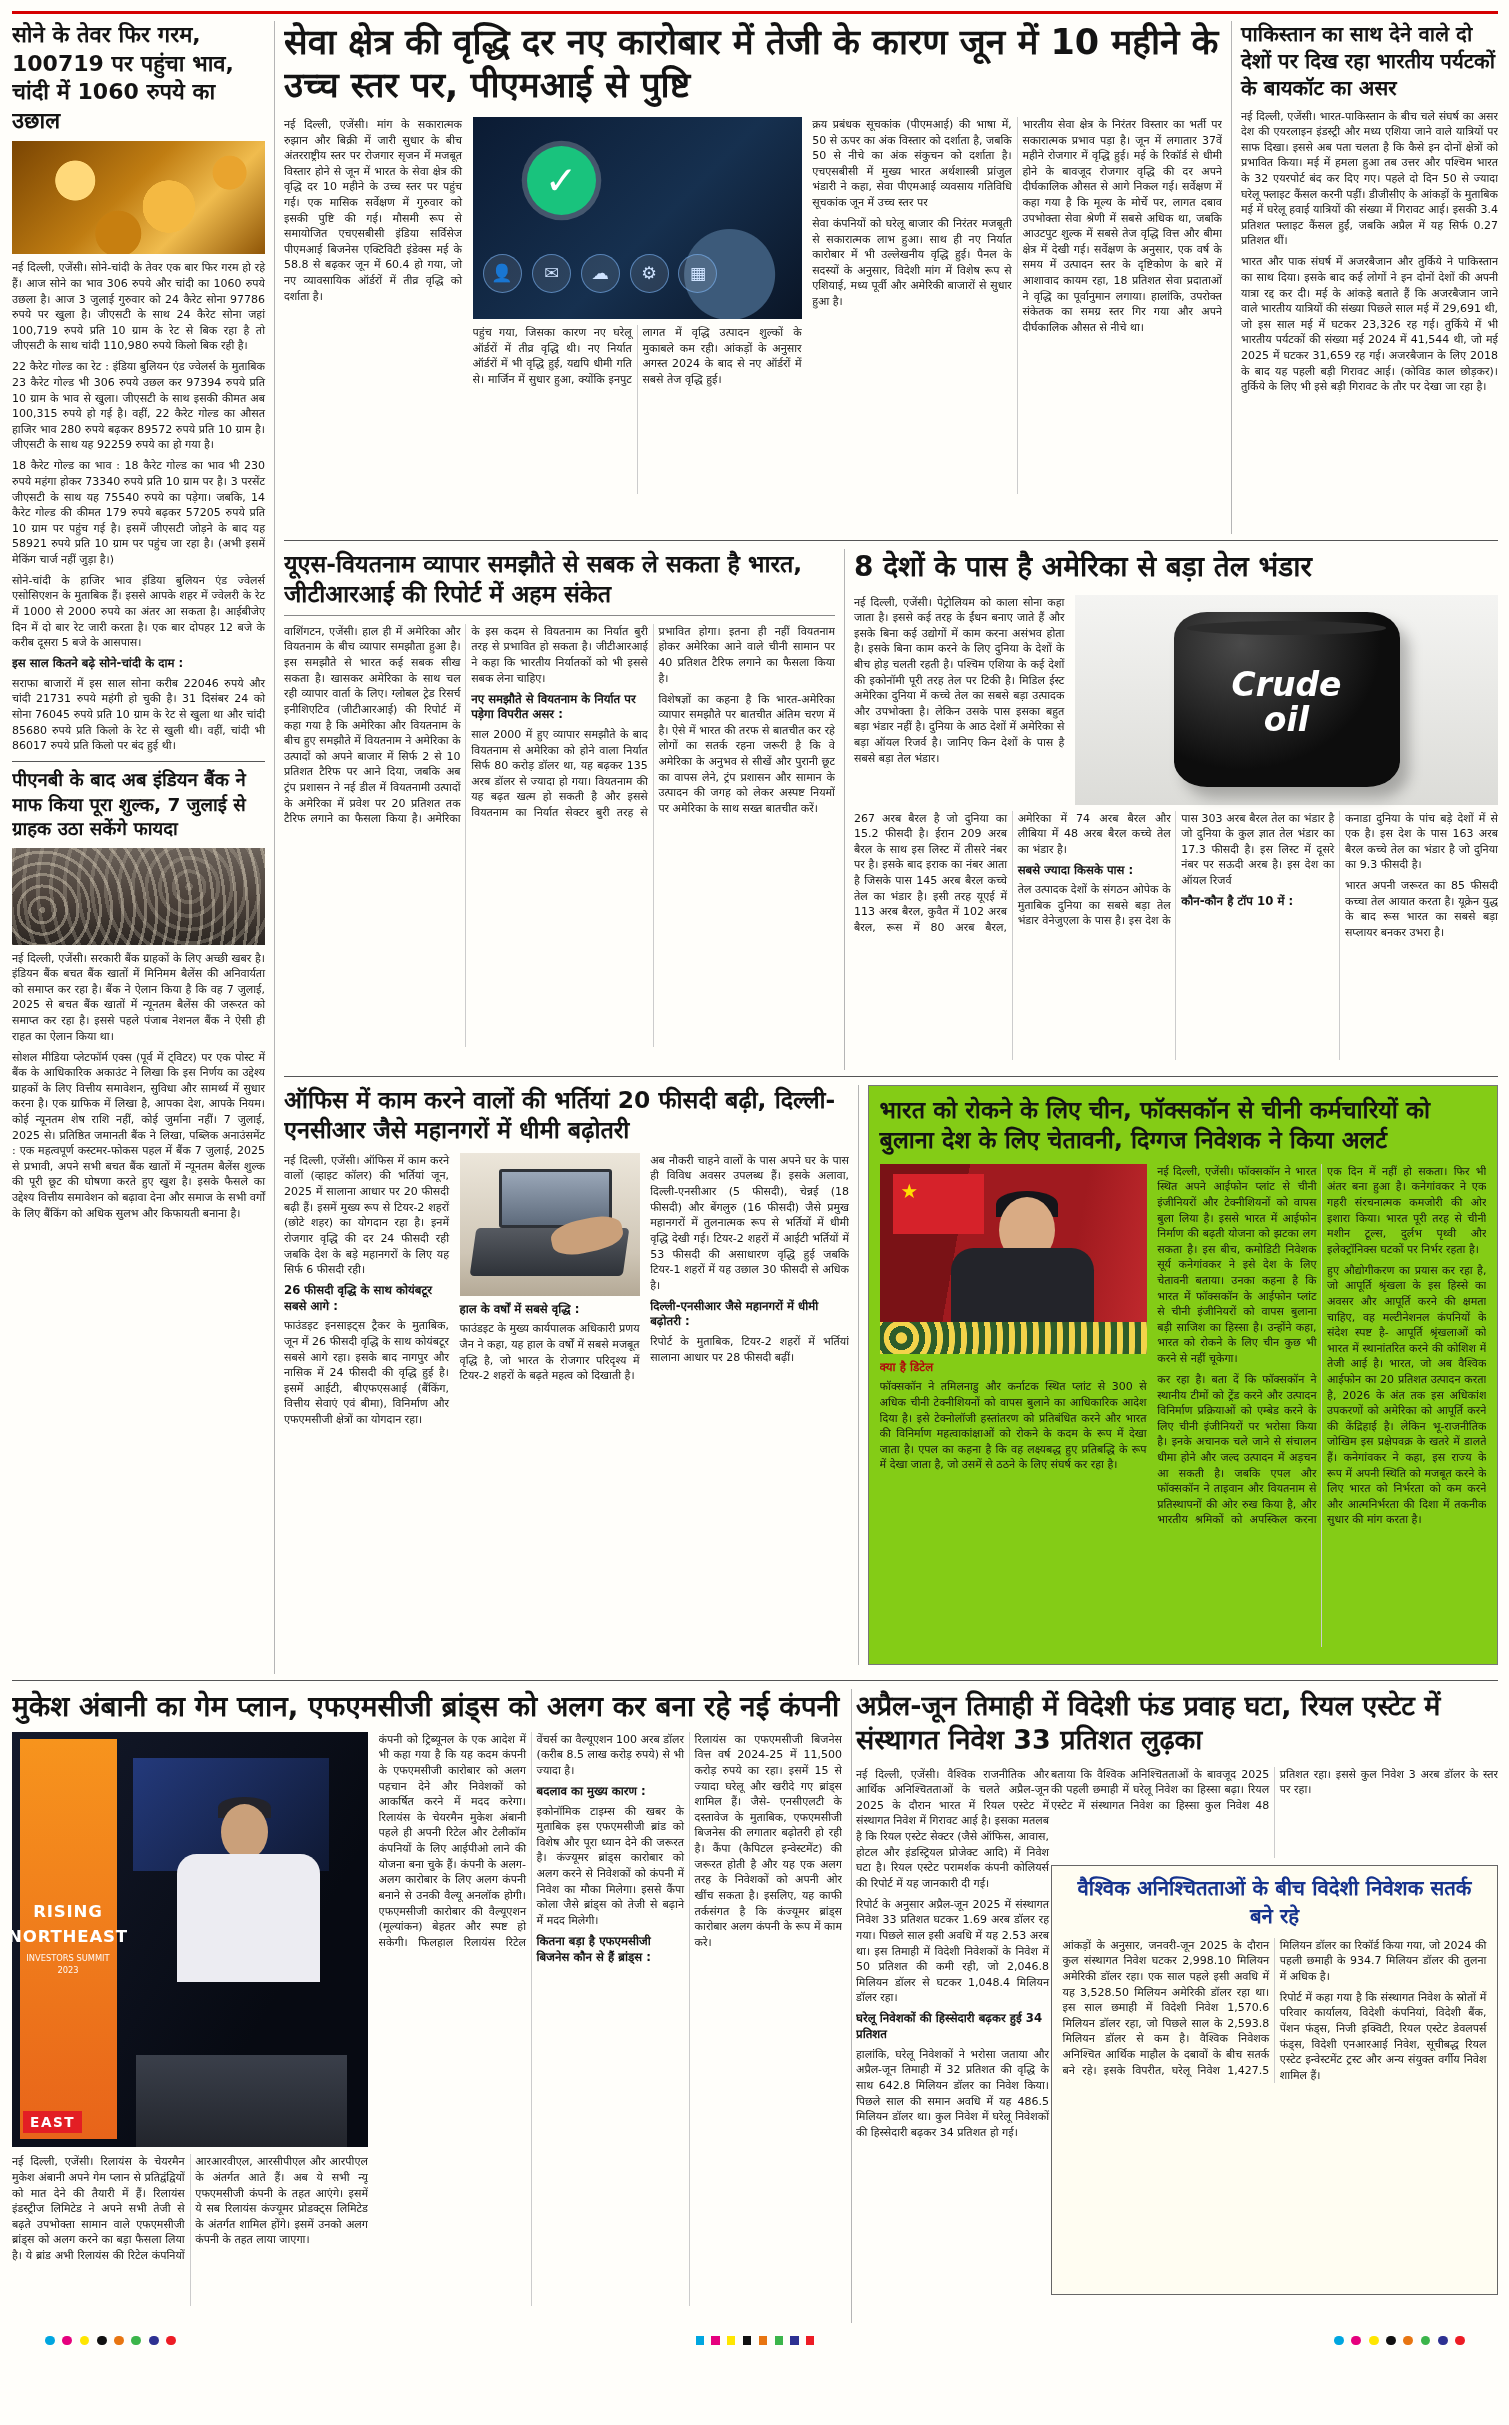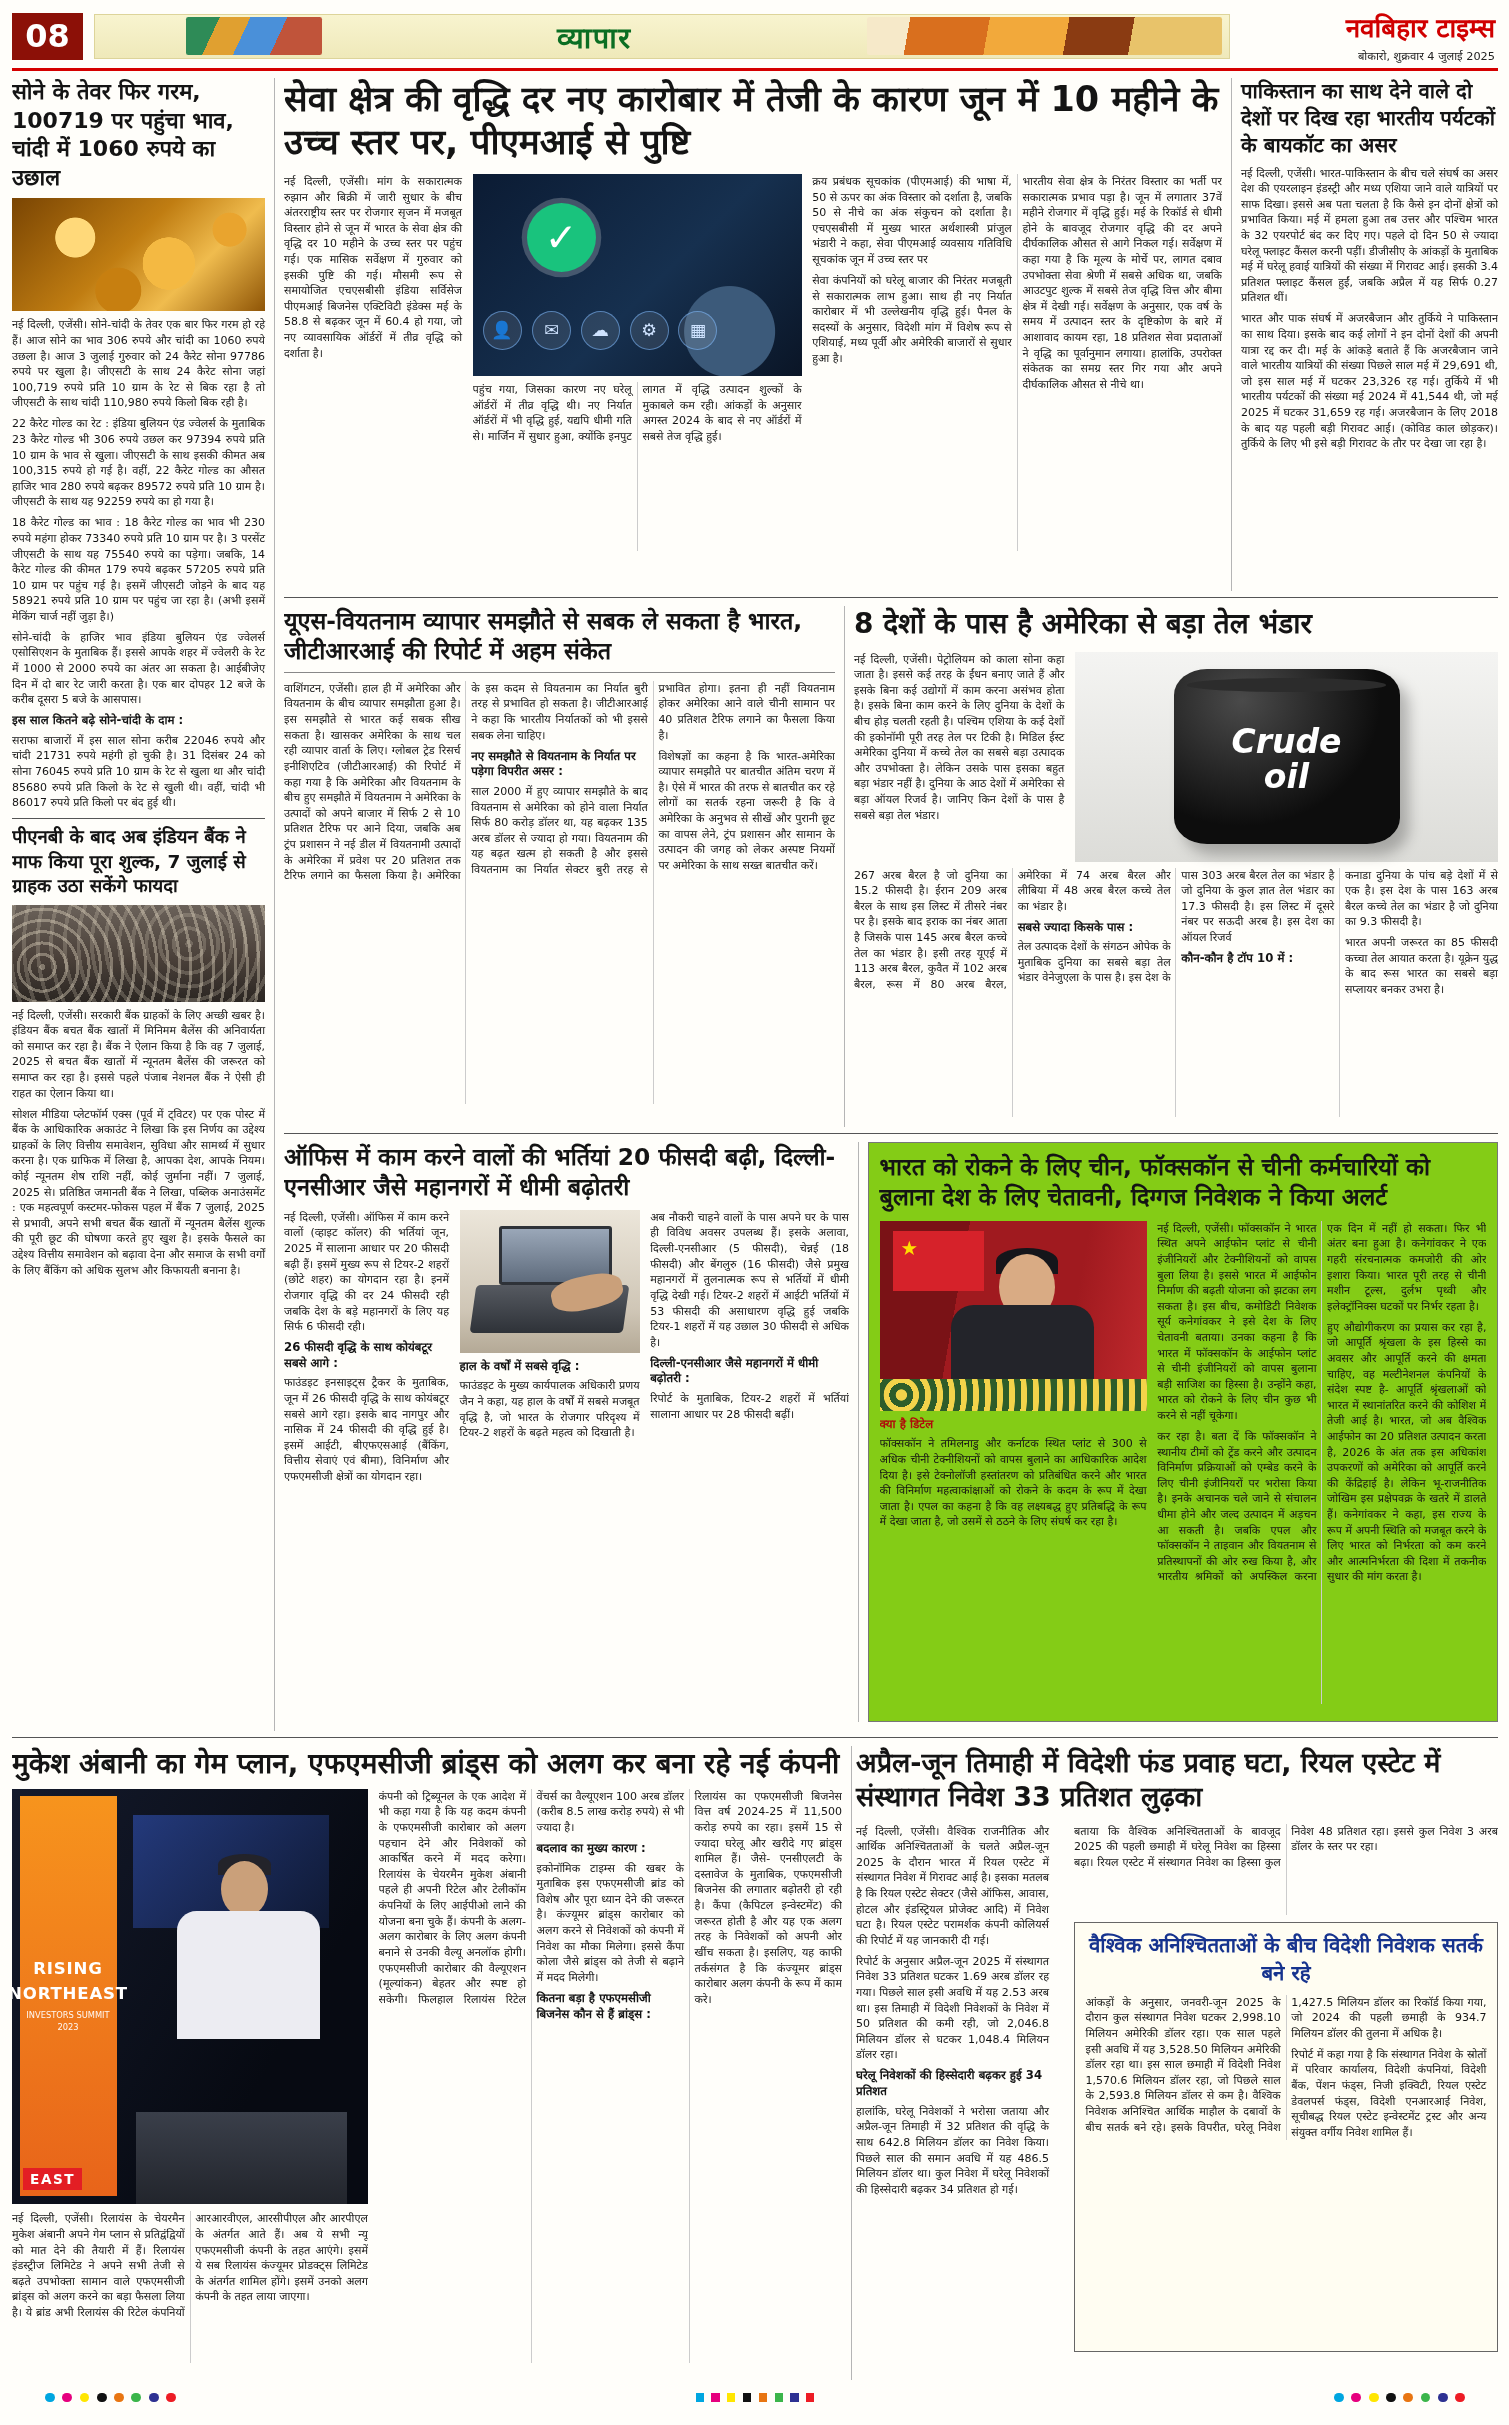--- a/index.html
+++ b/index.html
@@ -152,54 +152,40 @@
   .amb-head { position:absolute; right:100px; top:72px; width:47px; height:56px; border-radius:50%; background:#caa07a; }
   .amb-hair { position:absolute; right:97px; top:65px; width:53px; height:21px; border-radius:50% 50% 0 0; background:#23232a; }
   .amb-shirt { position:absolute; right:48px; top:122px; width:143px; height:128px;
      border-radius:19.6px 19.6px 0 0; background:#ececf2; }
   .amb-podium { position:absolute; right:21px; bottom:0; width:211px; height:92px;
      background:linear-gradient(#3a3f4a,#22252c); }
   .ambani-left .cols2 { flex:1; overflow:hidden; }
   .ambani-right { flex:1; overflow:hidden; }
   article.fdi { flex:1; border-left:0.8px solid #b5b5b5; padding-left:4px; overflow:hidden; }
   .fdi h2 { font-size:27px; line-height:1.28; margin-bottom:9px; }
-  .fdi-body { display:flex; gap:25px; height:528px; overflow:hidden; }
+  .fdi-body { display:flex; gap:2px; height:528px; overflow:hidden; }
   .fdi-c1 { width:193px; }
   .fdi-right { flex:1; display:flex; flex-direction:column; overflow:hidden; }
   .fdi-top2 { column-count:2; column-gap:10.6px; column-rule:0.8px solid #ccc; height:91px;
      overflow:hidden; margin-bottom:7.5px; }
   .fii-box { border:1.5px solid #666; background:#fffdf2; padding:9px 10.6px; flex:1; overflow:hidden; }
   .fii-box h3 { color:#16338e; font-size:20.4px; line-height:1.35; text-align:center; margin-bottom:7.5px; }
 
   
   .reg-row { display:flex; justify-content:space-between; align-items:center; height:26px;
      margin-top:4.5px; padding:0 33px; }
   .dots { display:flex; gap:7.5px; }
   .reg-dot { width:9.8px; height:9.8px; border-radius:50%; display:inline-block; }
   .dots.squares .reg-dot { border-radius:0; width:8.3px; height:8.3px; }
 </style>
 </head>
 <body>
 
 <div class="page">
 
-  <header class="masthead">
-    <div class="page-num">08</div>
-    <div class="banner">
-      <div class="banner-art left"></div>
-      <div class="banner-title-wrap">
-        <span class="banner-title">व्यापार</span>
-      </div>
-      <div class="banner-art right"></div>
-    </div>
-    <div class="paper-block">
-      <div class="paper-name">नवबिहार टाइम्स</div>
-      <div class="edition">बोकारो, शुक्रवार 4 जुलाई 2025</div>
-    </div>
-  </header>
   <div class="red-rule"></div>
 
   <div class="top-section">
 
     <aside class="left-rail">
       <article class="gold">
         <h2>सोने के तेवर फिर गरम, 100719 पर पहुंचा भाव, चांदी में 1060 रुपये का उछाल</h2>
         <div class="photo gold-photo"></div>
         <p class="body">नई दिल्ली, एजेंसी। सोने-चांदी के तेवर एक बार फिर गरम हो रहे हैं। आज सोने का भाव 306 रुपये और चांदी का 1060 रुपये उछला है। आज 3 जुलाई गुरुवार को 24 कैरेट सोना 97786 रुपये पर खुला है। जीएसटी के साथ 24 कैरेट सोना जहां 100,719 रुपये प्रति 10 ग्राम के रेट से बिक रहा है तो जीएसटी के साथ चांदी 110,980 रुपये किलो बिक रही है।</p>
         <p class="body">22 कैरेट गोल्ड का रेट : इंडिया बुलियन एंड ज्वेलर्स के मुताबिक 23 कैरेट गोल्ड भी 306 रुपये उछल कर 97394 रुपये प्रति 10 ग्राम के भाव से खुला। जीएसटी के साथ इसकी कीमत अब 100,315 रुपये हो गई है। वहीं, 22 कैरेट गोल्ड का औसत हाजिर भाव 280 रुपये बढ़कर 89572 रुपये प्रति 10 ग्राम है। जीएसटी के साथ यह 92259 रुपये का हो गया है।</p>

